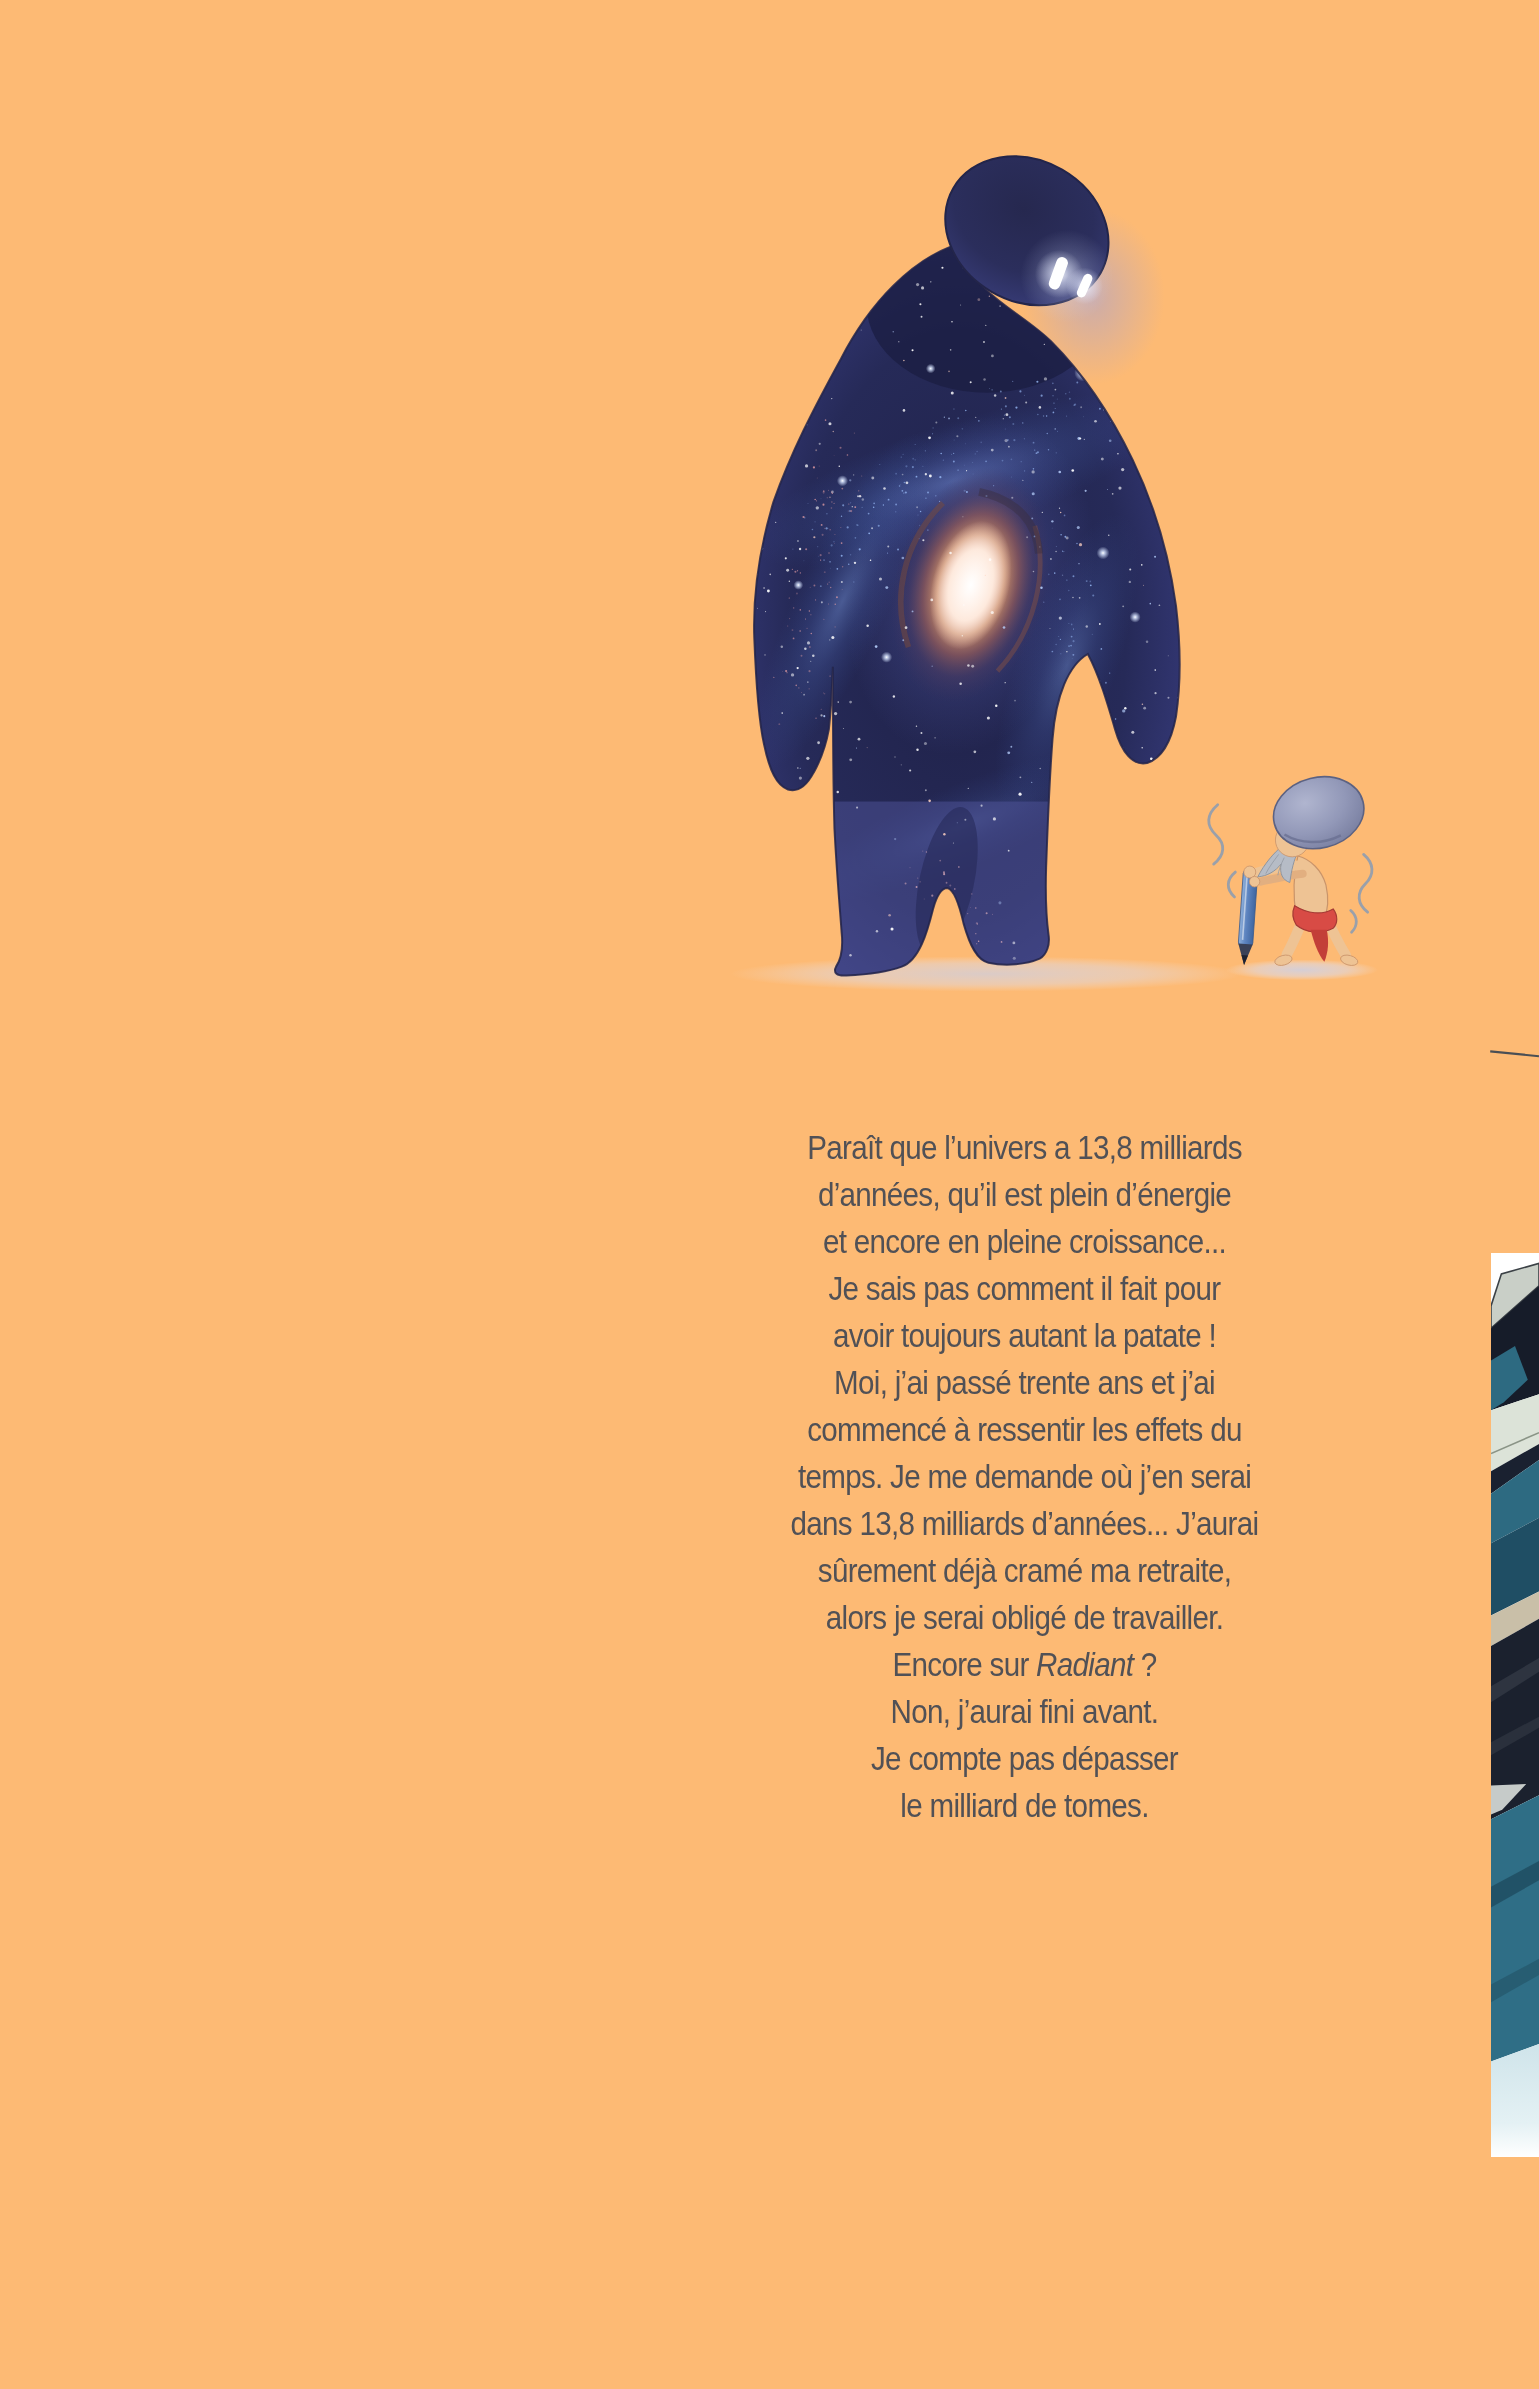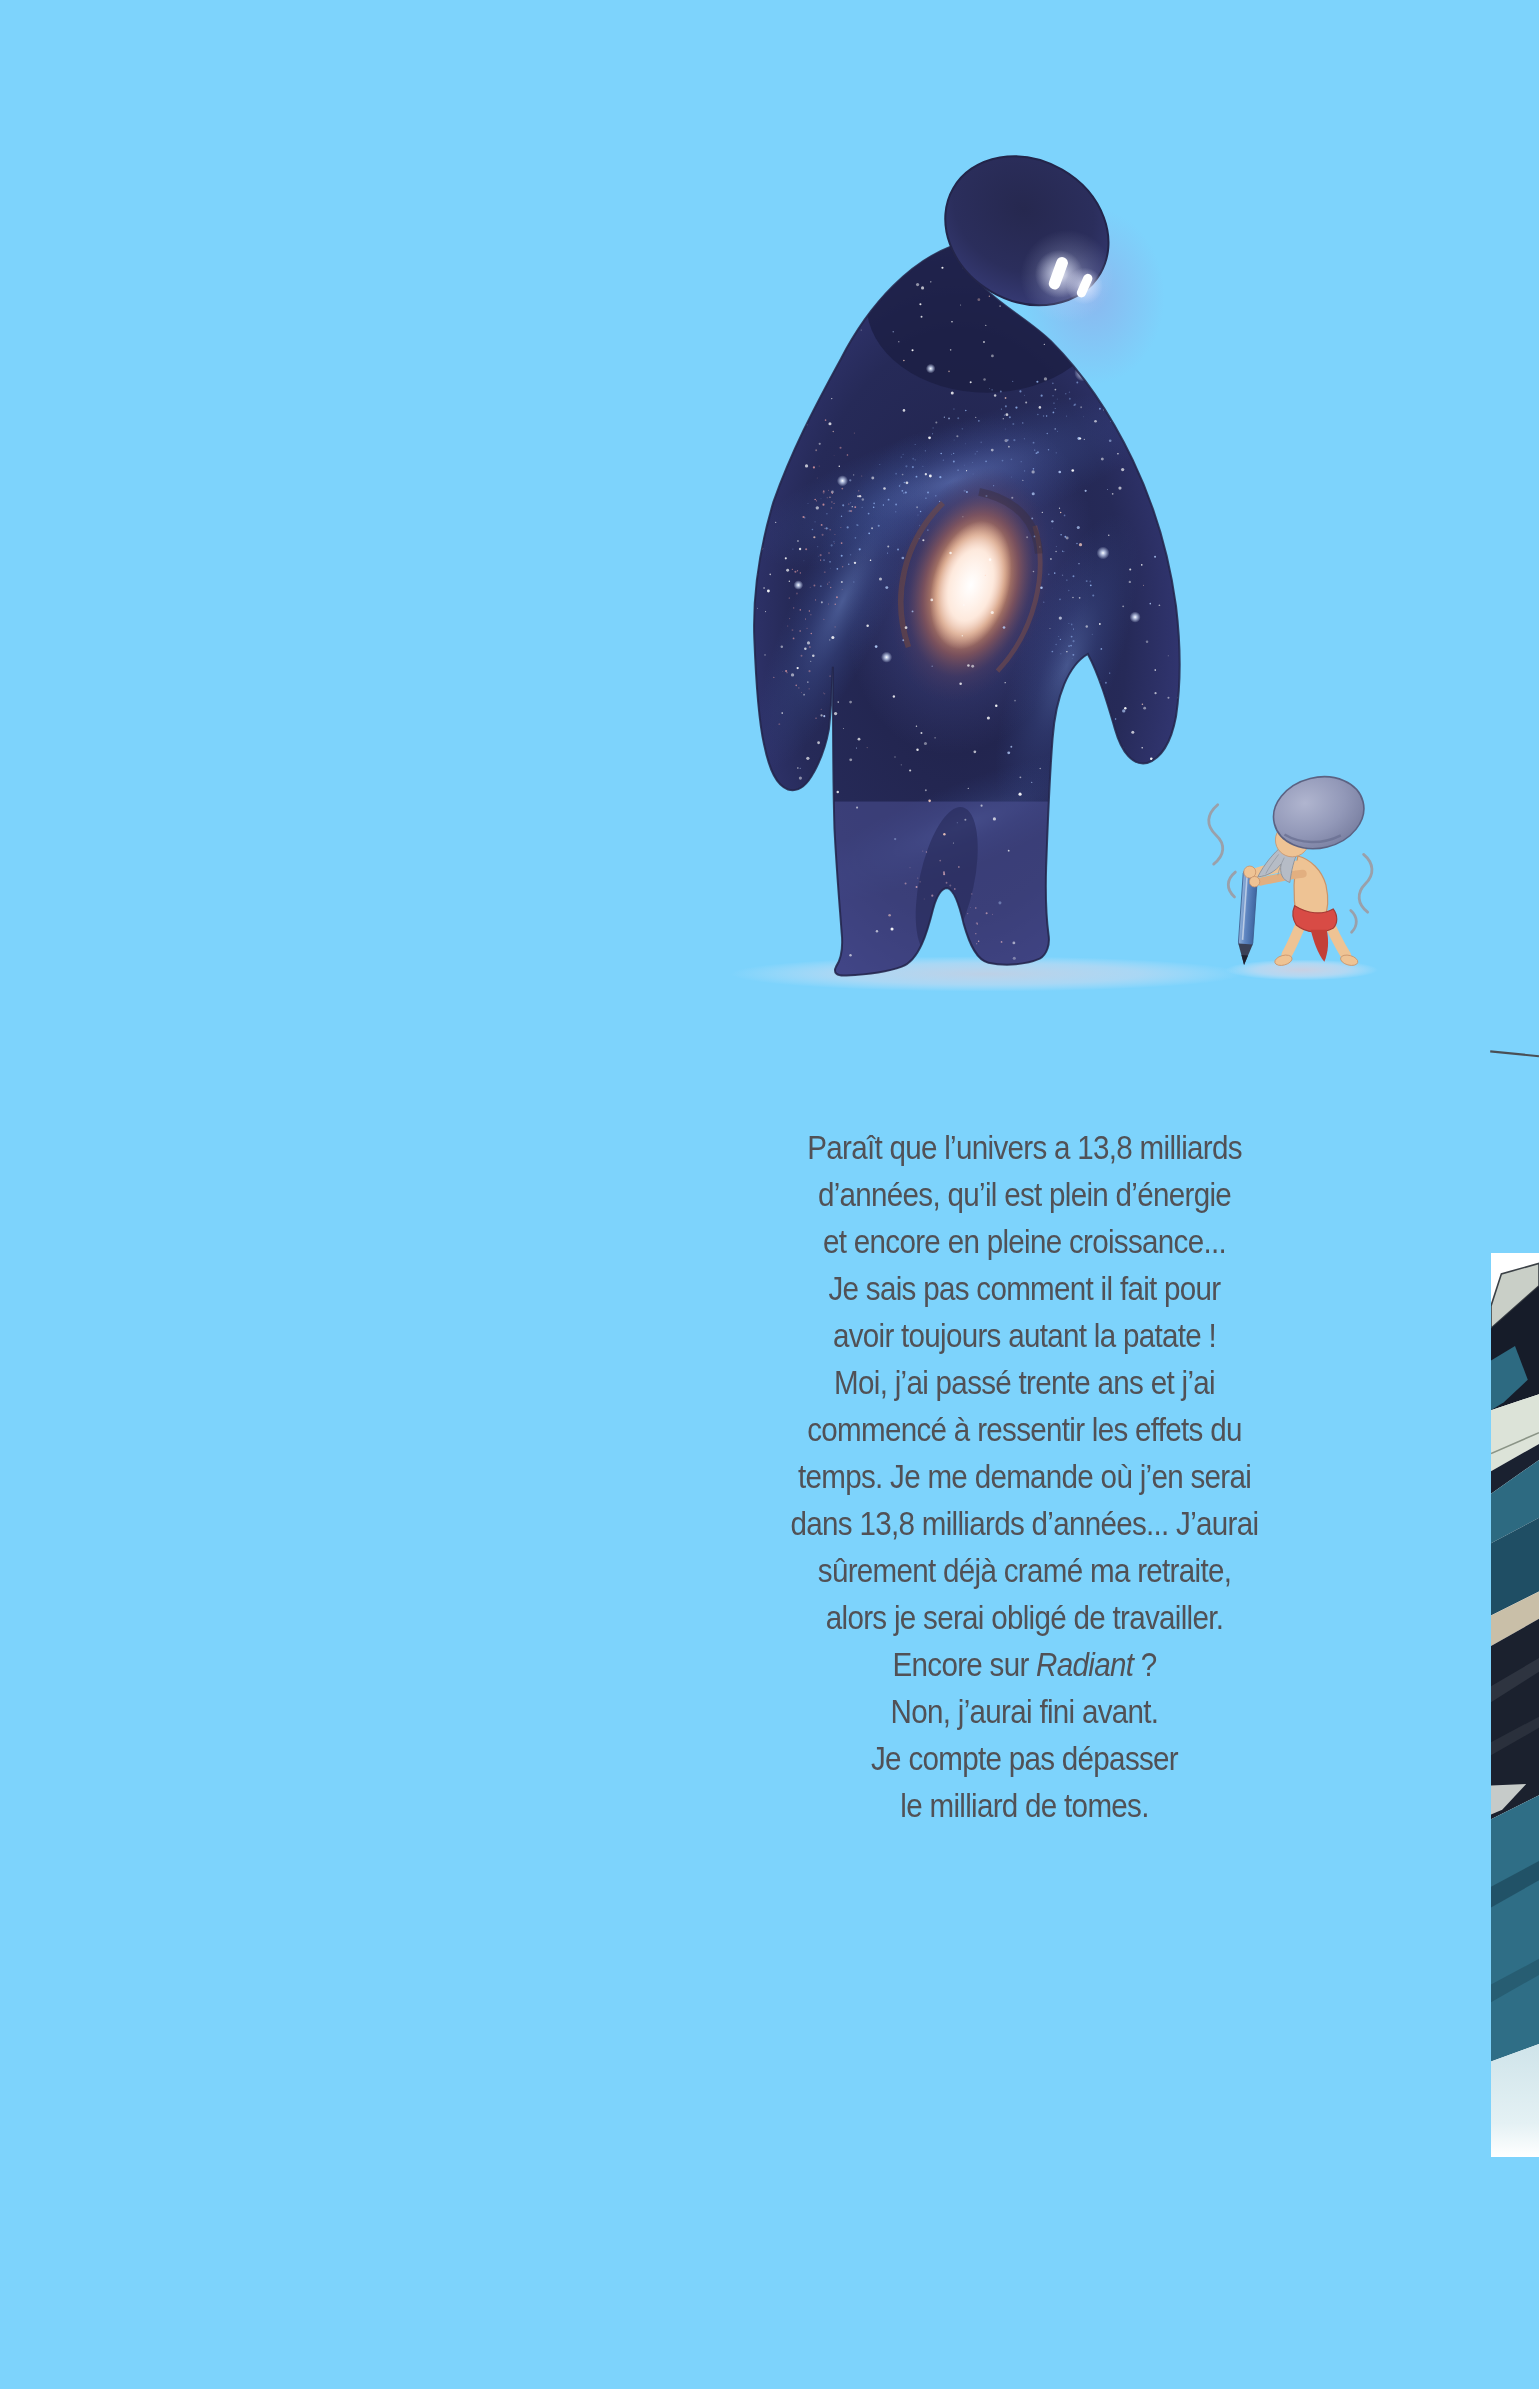--- a/index.html
+++ b/index.html
@@ -1,16 +1,16 @@
 <!DOCTYPE html>
 <html style="font-size:13px"><head>
 <meta charset="utf-8">
 <style>
   html,body{margin:0;padding:0;background:#fff;}
-  .page{position:relative;width:1539px;height:2389px;background:#7dd3fc;overflow:hidden;}
+  .page{position:relative;width:1539px;height:2389px;background:#fdba74;overflow:hidden;}
 
   .illus{position:absolute;left:722px;top:104px;width:722px;height:922px;}
 
   .aw{
     position:absolute;left:704px;top:1124px;width:641px;
     text-align:center;
     font-family:"Liberation Sans",sans-serif;
     font-size:34px;line-height:47px;font-weight:300;
     letter-spacing:-0.8px;color:#515156;
     transform:scaleX(.87);transform-origin:50% 0;

